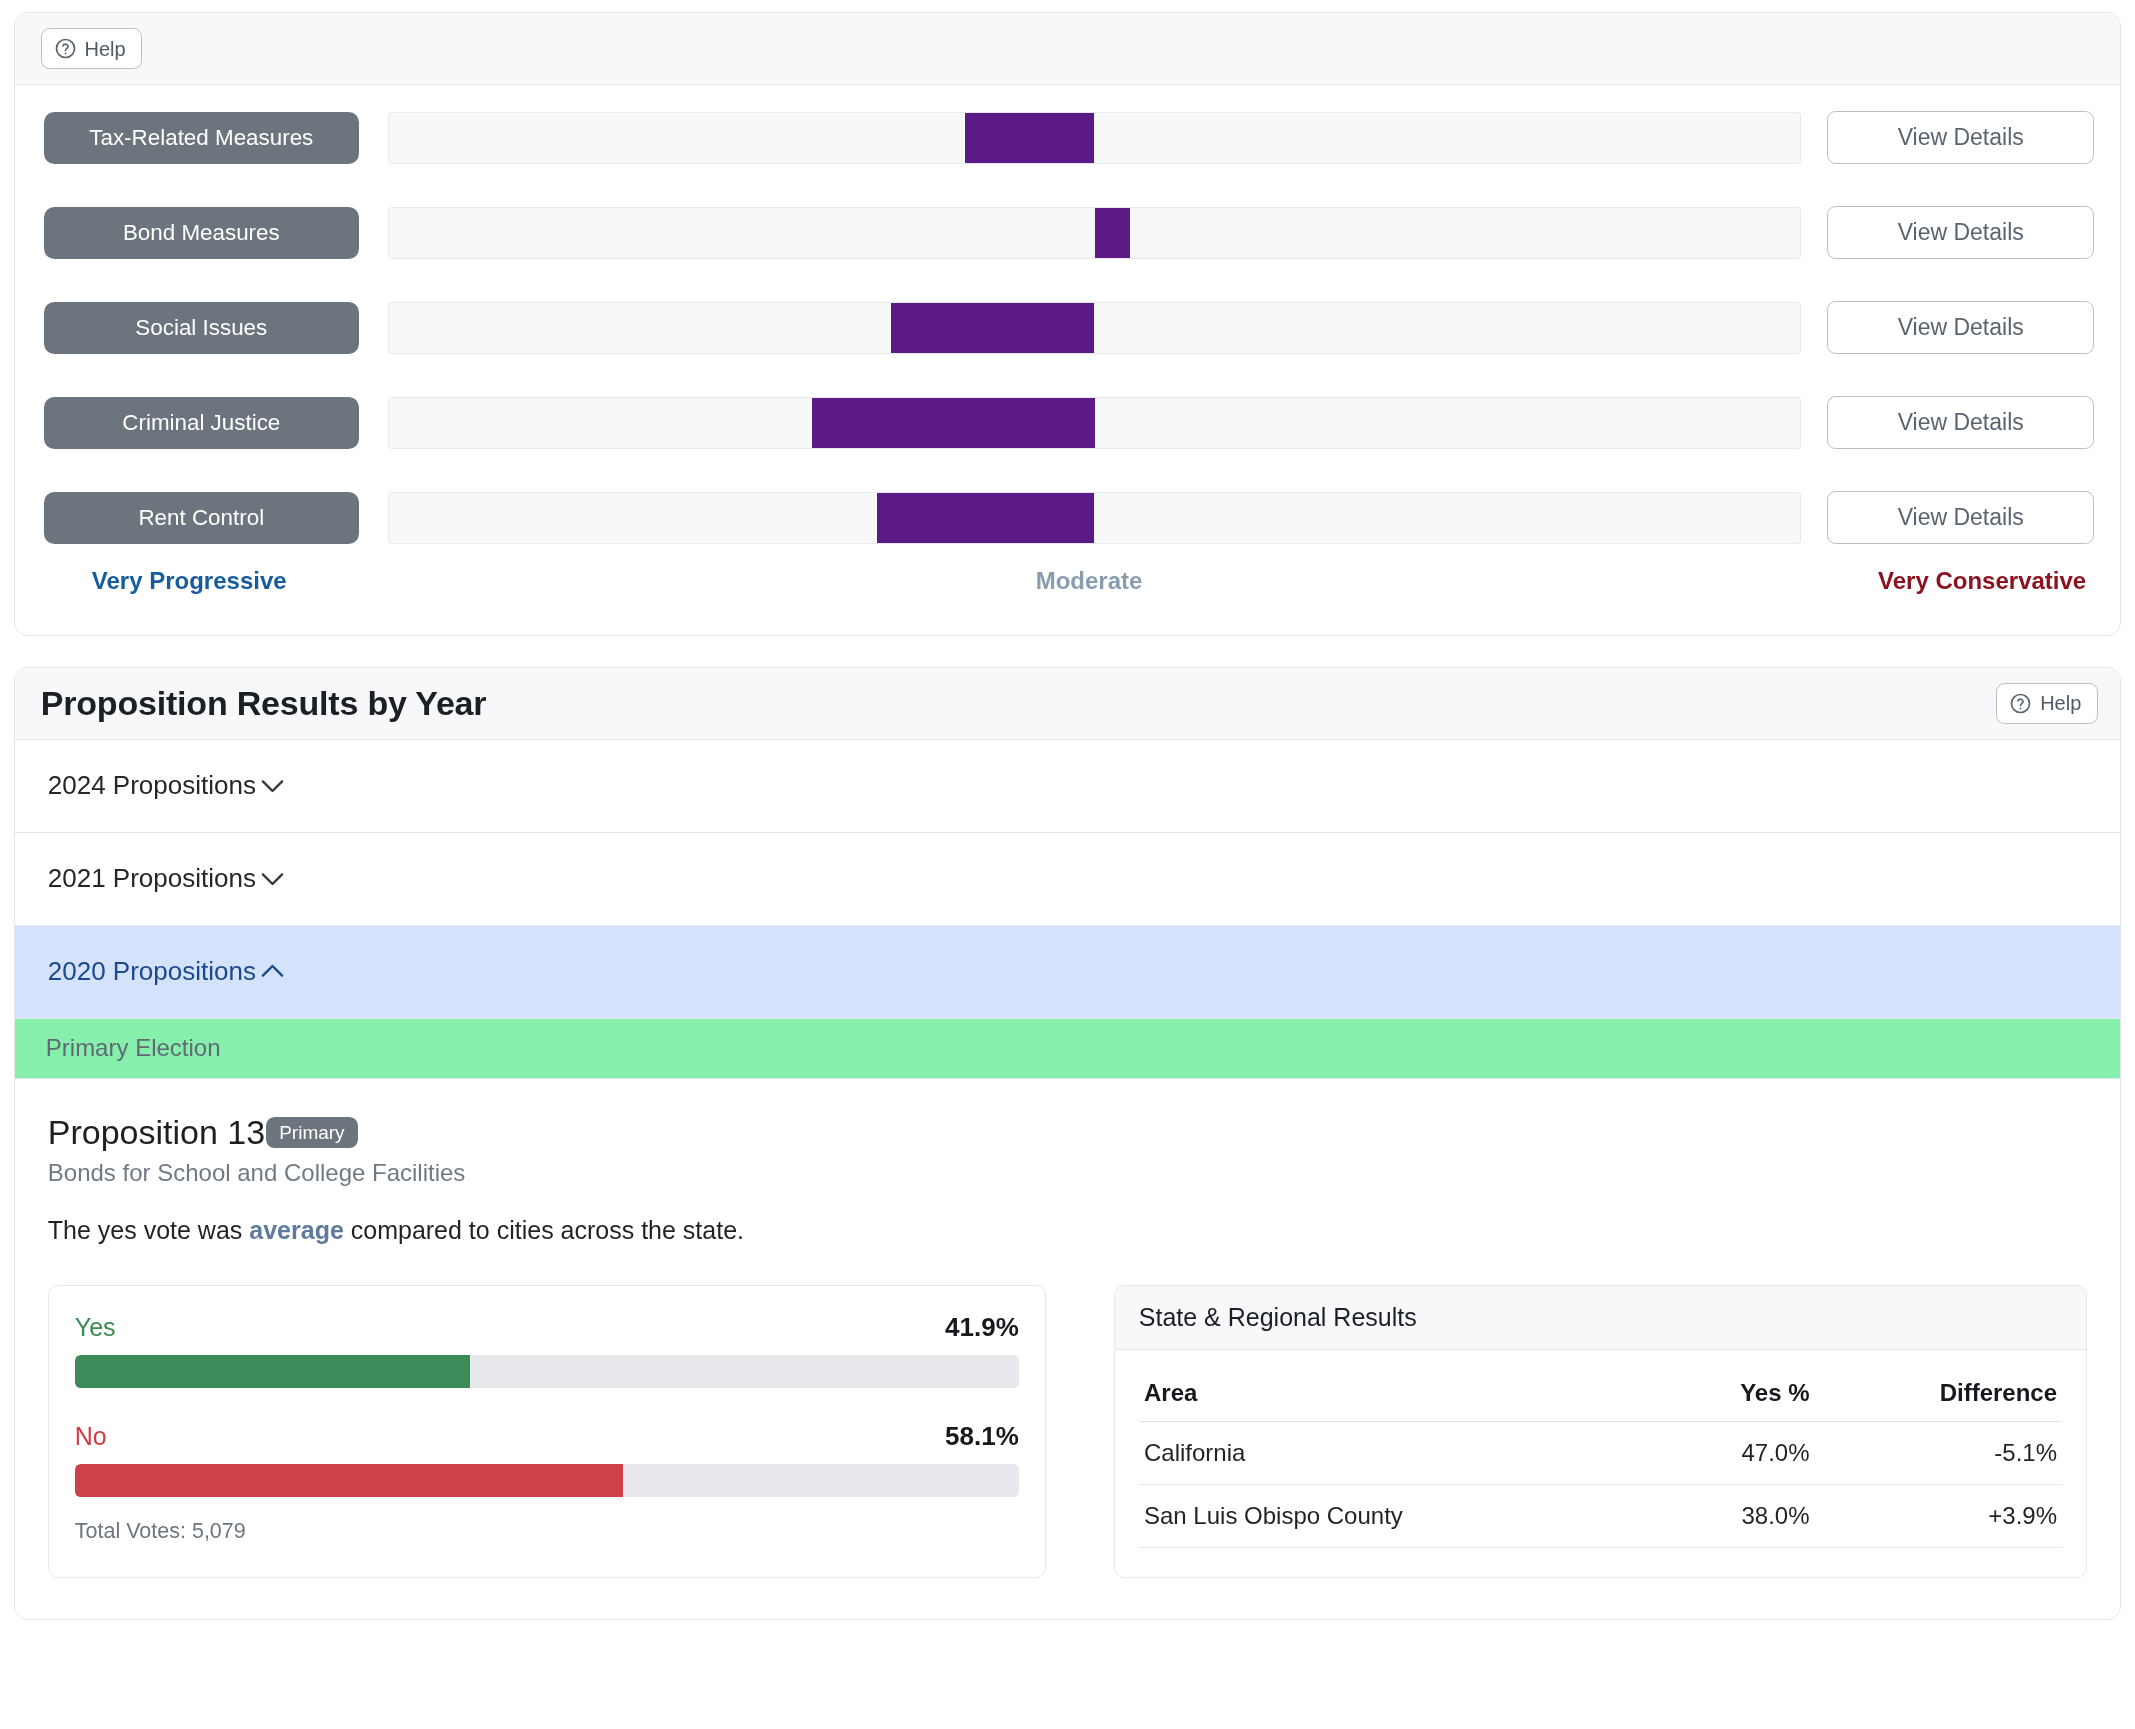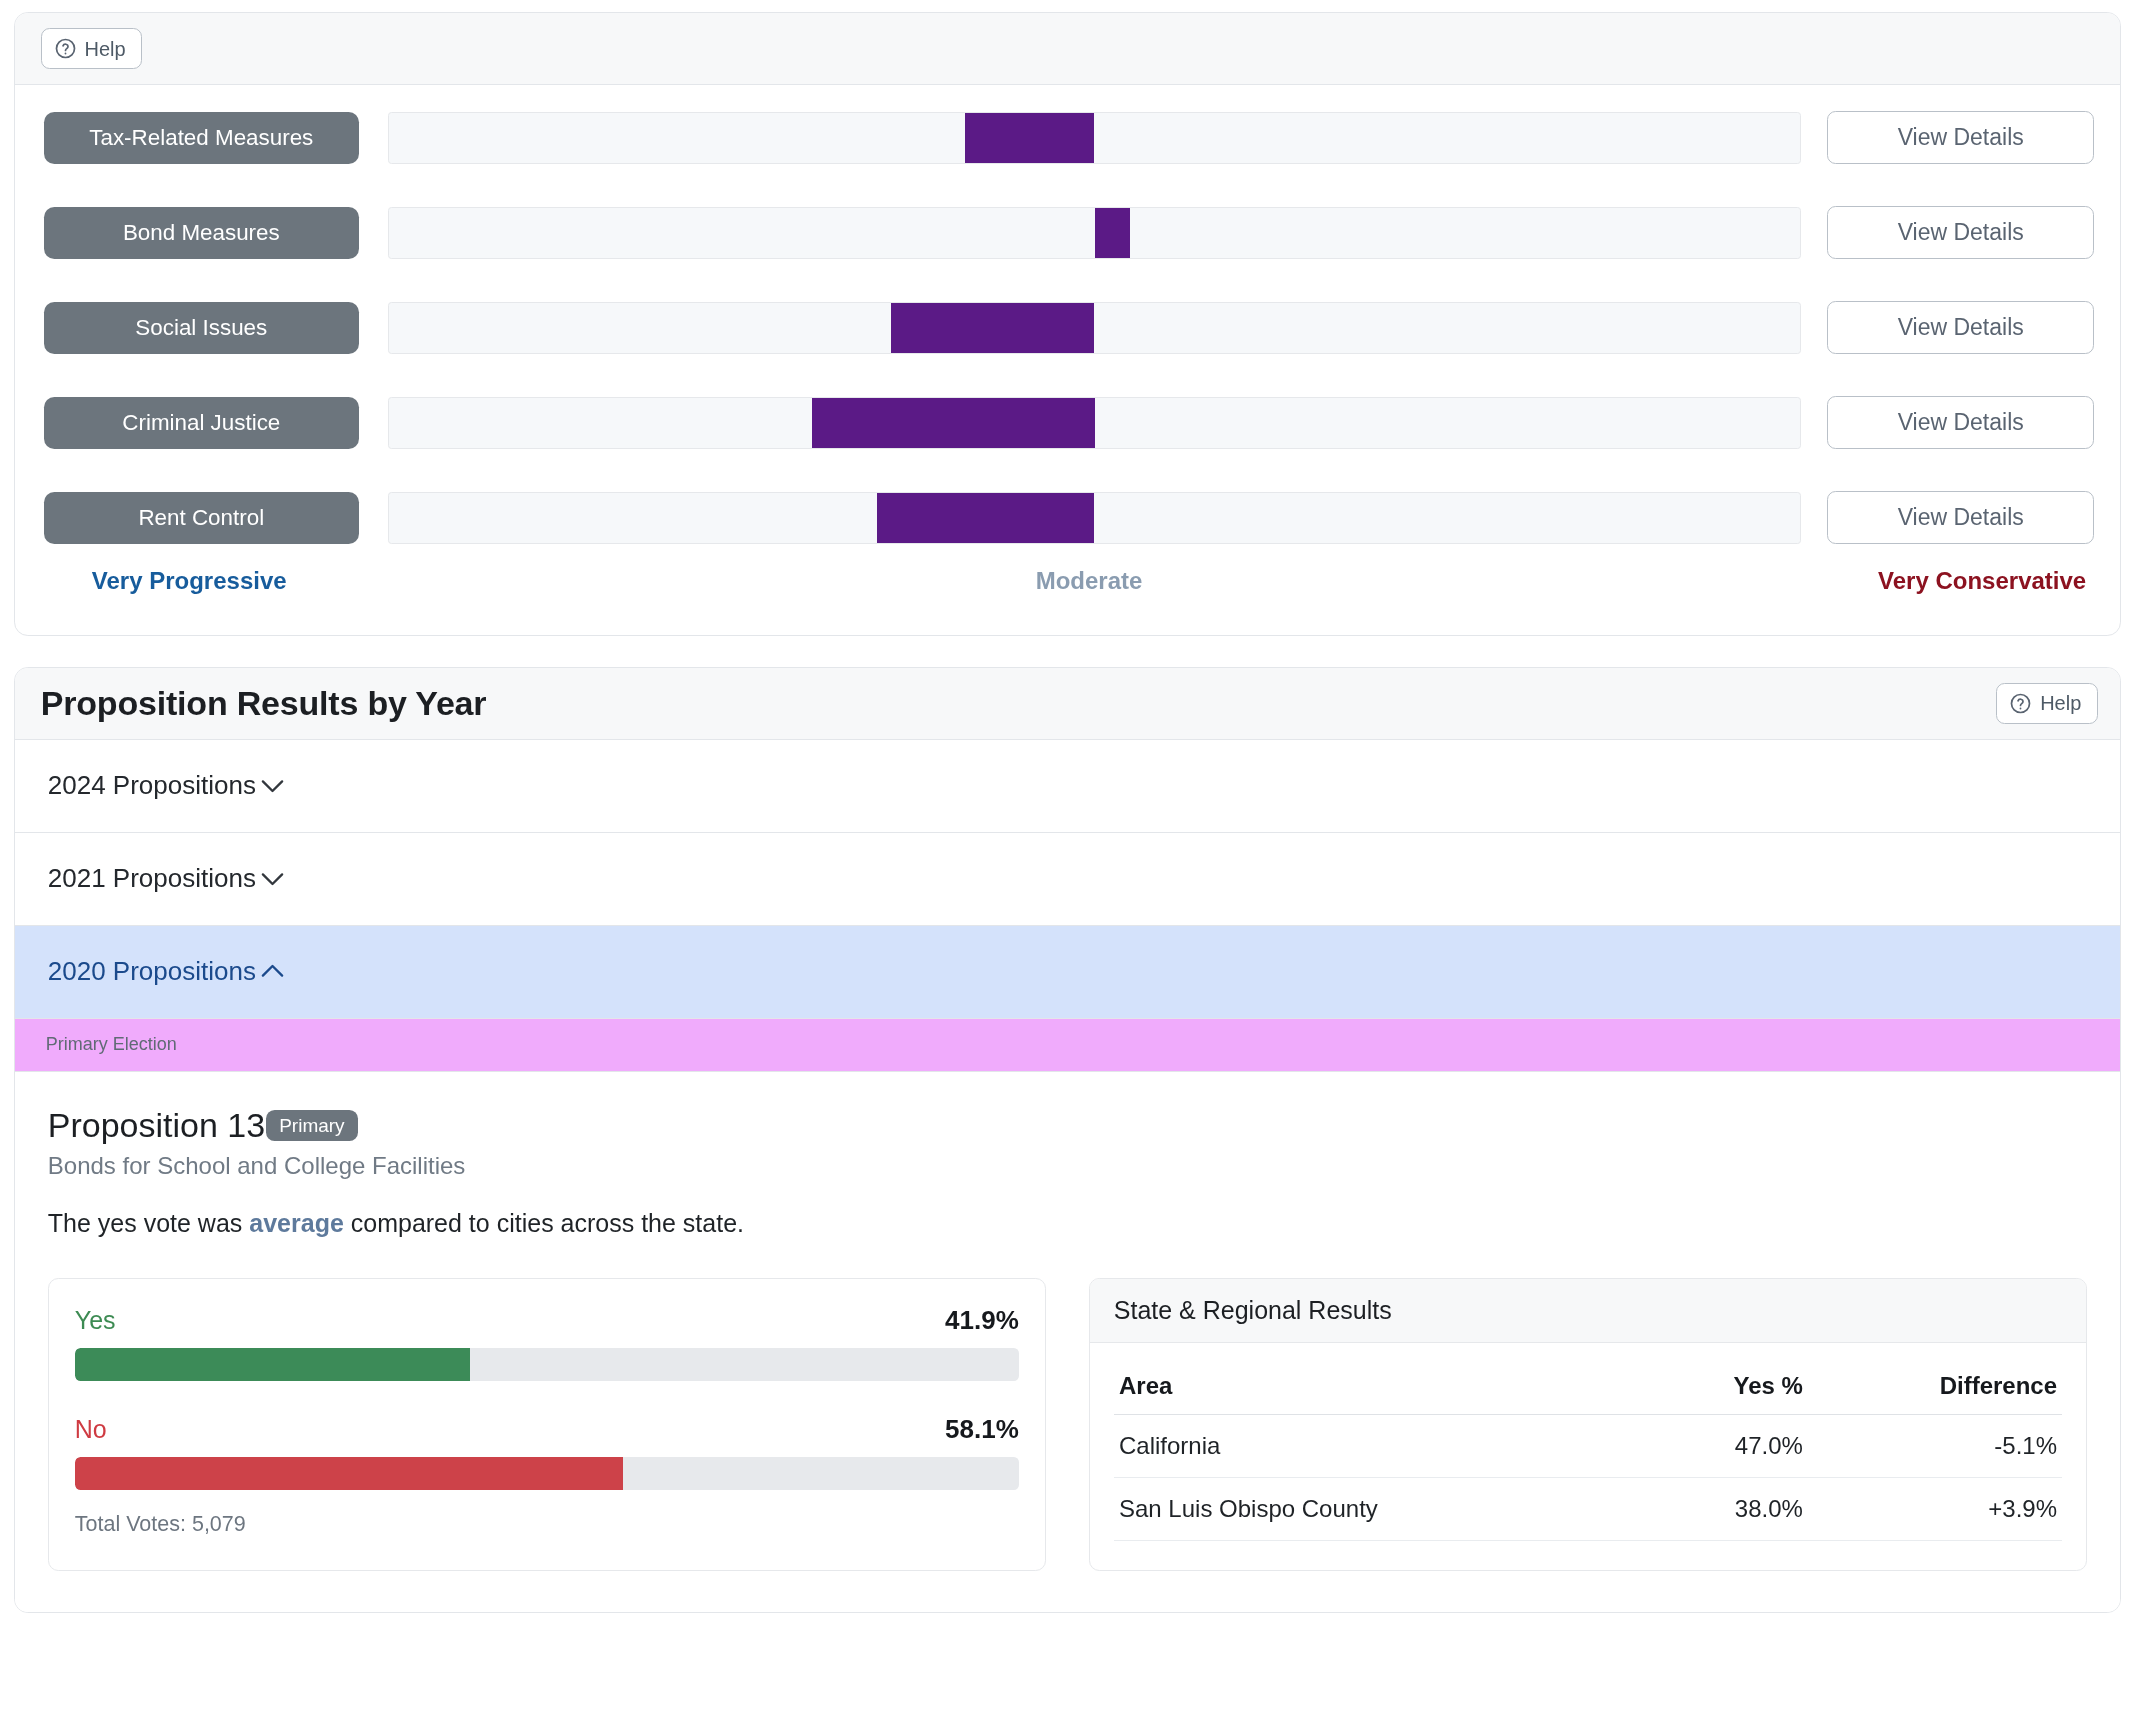--- a/index.html
+++ b/index.html
@@ -146,24 +146,24 @@
     background: #d4e2fb;
     color: #1b4a8c;
   }
   .chev {
     width: 33px; height: 33px;
     flex: 0 0 auto;
   }
 
   
   .subheader {
-    background: #f0abfc;
+    background: #86efac;
     border-bottom: 1.7px solid #e3e6ea;
     padding: 15.5px 0 15.5px 31px;
-    font-size: 18px;
+    font-size: 24px;
     color: #606a75;
   }
 
   .prop-body { padding: 34px 33px 41px 33px; background: #ffffff; }
 
   .prop-title-line {
     display: flex;
     align-items: center;
     gap: 1px;
   }
@@ -188,21 +188,21 @@
   .prop-desc {
     font-size: 25px;
     color: #1f2327;
     margin-top: 29px;
   }
   .prop-desc .hl { color: #5e7a9c; font-weight: 700; }
 
   
   .results-grid {
     display: flex;
-    gap: 43px;
+    gap: 68px;
     margin-top: 40px;
   }
   .votes-card, .regional-card {
     flex: 1 1 0;
     border: 1.7px solid #e6e8eb;
     border-radius: 10.3px;
     background: #ffffff;
     overflow: hidden;
   }
   .votes-card { padding: 26px 26px 22.4px 26px; max-width: 998px; }

